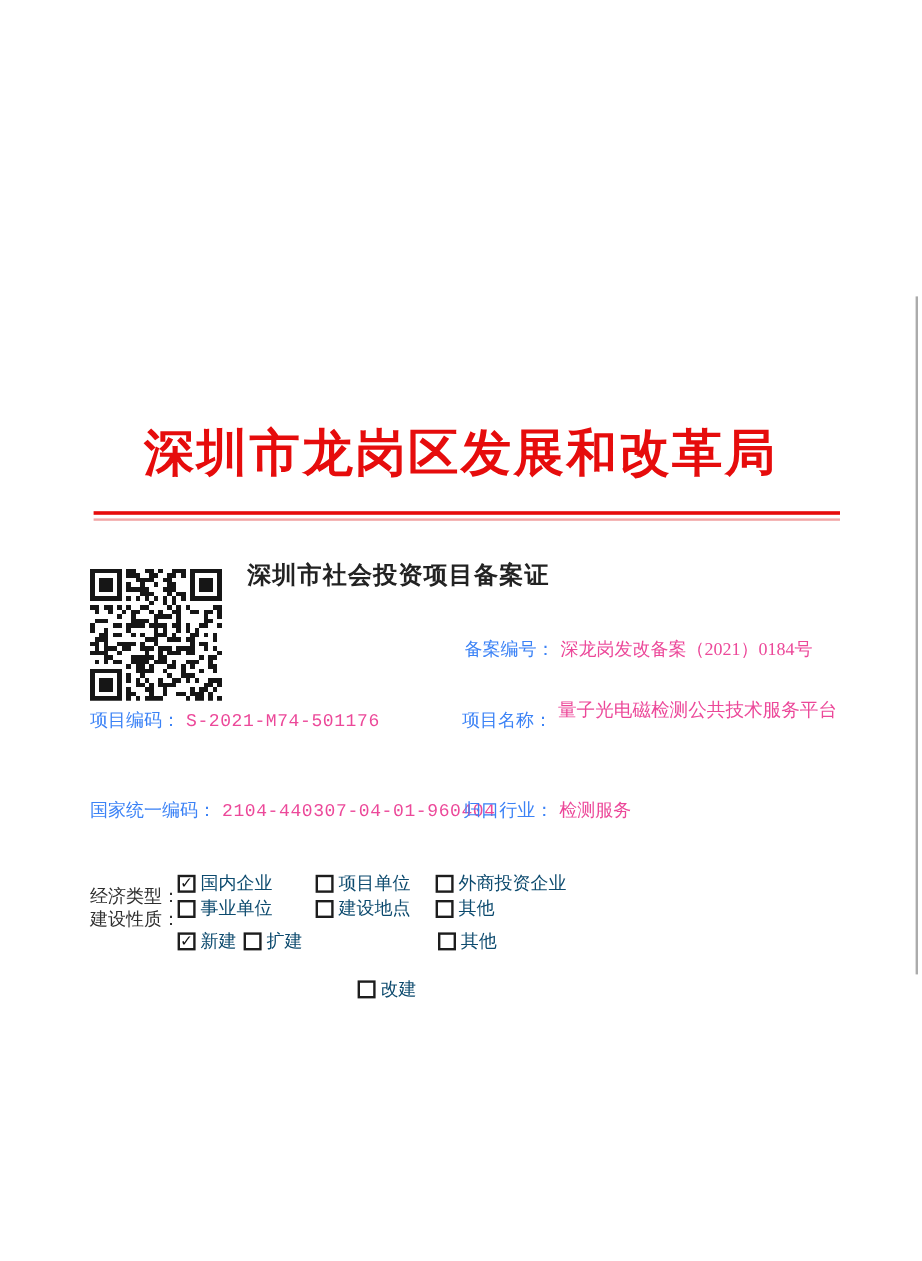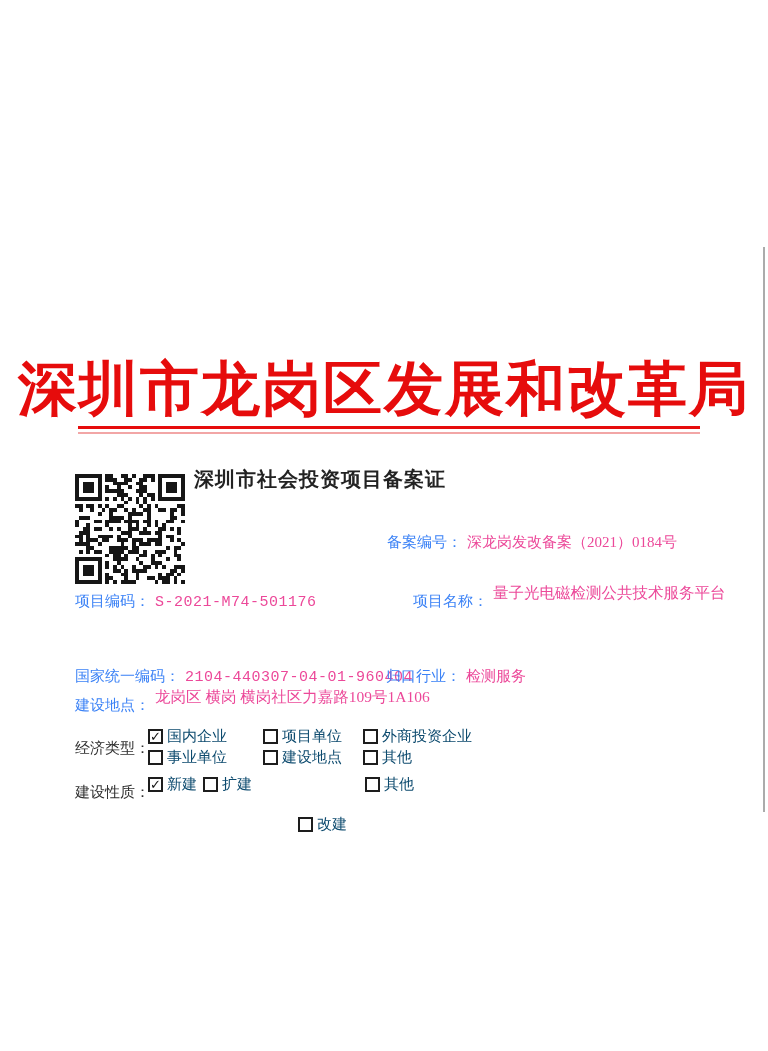--- a/index.html
+++ b/index.html
@@ -3,29 +3,29 @@
 <meta charset="utf-8">
 <style>
   html,body{margin:0;padding:0;background:#ffffff;}
   .page{
     position:relative;width:768px;height:1051px;background:#ffffff;overflow:hidden;
     font-family:"Liberation Serif","DejaVu Serif",serif;color:#2f2f2f;
   }
   .abs{position:absolute;white-space:nowrap;}
   .issuer{
     left:0;top:350px;width:768px;text-align:center;
-    font-size:59px;font-weight:bold;letter-spacing:2px;color:#e60c0c;
+    font-size:42px;font-weight:bold;letter-spacing:2px;color:#e60c0c;
   }
   .rule{left:78px;width:622px;}
   .rule-thick{top:426px;height:3px;background:#e60c0c;}
   .rule-thin{top:432px;height:2px;background:#f2a6a6;}
   .qr{left:75px;top:474px;width:110px;height:110px;}
   .qr svg{width:110px;height:110px;display:block;shape-rendering:crispEdges;}
   .cert-title{
-    left:4px;top:466px;width:632px;text-align:center;
+    left:16px;top:466px;width:632px;text-align:center;
     font-size:20px;font-weight:bold;letter-spacing:1px;color:#222222;
   }
   .t{font-size:15px;line-height:18px;}
   .lab{color:#3b82f6;}
   .val{color:#ec4899;margin-left:5px;}
   .mono{font-family:"Liberation Mono","DejaVu Sans Mono",monospace;font-size:15px;letter-spacing:0.5px;}
   .raise{position:relative;top:-8px;font-size:15.5px;}
   .cbi{position:absolute;display:inline-flex;align-items:center;}
   .cb{
     width:15px;height:15px;box-sizing:border-box;border:2px solid #1d1d1d;background:#ffffff;
@@ -448,35 +448,32 @@
 
   <div class="abs cert-title">深圳市社会投资项目备案证</div>
 
   <div class="abs t" style="left:387px;top:533px;">
     <span class="lab">备案编号：</span><span class="val">深龙岗发改备案（2021）0184号</span>
   </div>
 
   <div class="abs t" style="left:75px;top:592px;">
     <span class="lab">项目编码：</span><span class="val mono">S-2021-M74-501176</span>
   </div>
-  <div class="abs t" style="left:385px;top:592px;margin-left:28px;">
+  <div class="abs t" style="left:385px;top:592px;">
     <span class="lab">项目名称：</span><span class="val raise">量子光电磁检测公共技术服务平台</span>
   </div>
 
 
   <div class="abs t" style="left:75px;top:667px;">
     <span class="lab">国家统一编码：</span><span class="val mono">2104-440307-04-01-960404</span>
   </div>
   <div class="abs t" style="left:386px;top:667px;">
     <span class="lab">归口行业：</span><span class="val">检测服务</span>
   </div>
 
-  <div class="abs t" style="left:75px;top:696px;">
-    <span class="lab">建设地点：</span><span class="val raise">龙岗区 横岗 横岗社区力嘉路109号1A106</span>
-  </div>
 
   <div class="abs t" style="left:75px;top:739px;">经济类型：</div>
 
   <span class="cbi" style="left:148px;top:727px;">
     <span class="cb">
         <span class="mark">✓</span>
       </span>
     <span class="cb-label">国内企业</span>
   </span>
   <span class="cbi" style="left:263px;top:727px;">
@@ -504,21 +501,21 @@
       </span>
     <span class="cb-label">建设地点</span>
   </span>
   <span class="cbi" style="left:363px;top:748px;">
     <span class="cb">
         <span class="mark"></span>
       </span>
     <span class="cb-label">其他</span>
   </span>
 
-  <div class="abs t" style="left:75px;top:783px;">建设性质：</div>
+  <div class="abs t" style="left:75px;top:758px;">建设性质：</div>
 
   <span class="cbi" style="left:148px;top:775px;">
     <span class="cb">
         <span class="mark">✓</span>
       </span>
     <span class="cb-label">新建</span>
   </span>
   <span class="cbi" style="left:203px;top:775px;">
     <span class="cb">
         <span class="mark"></span>

